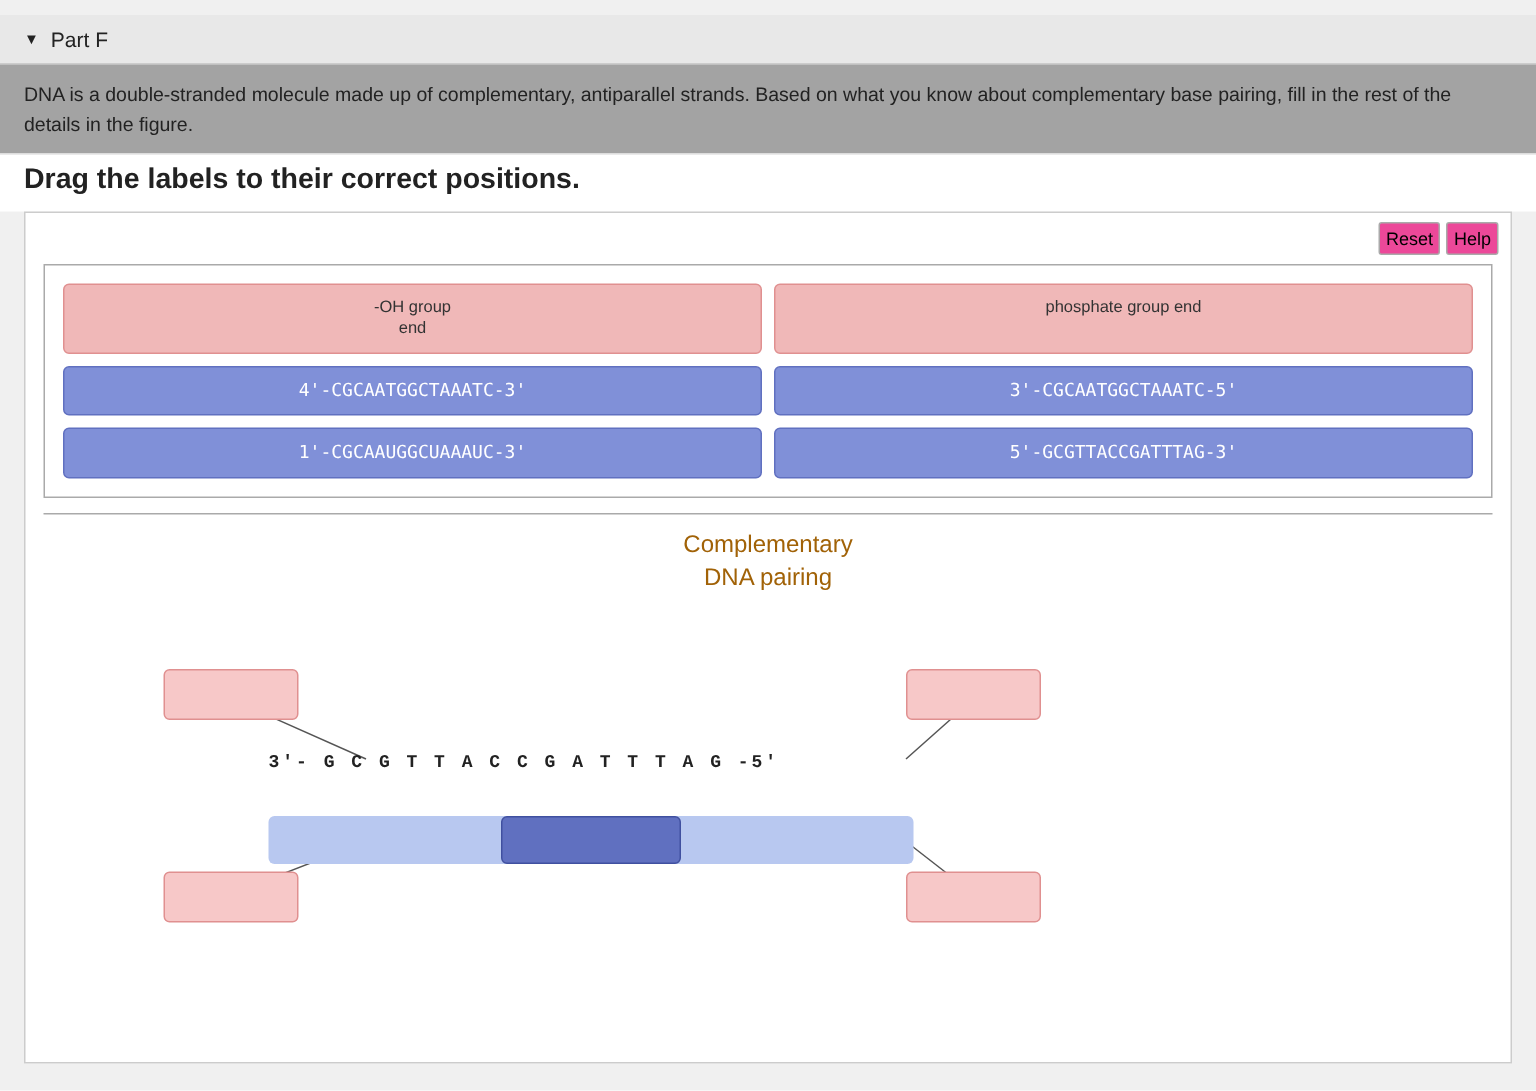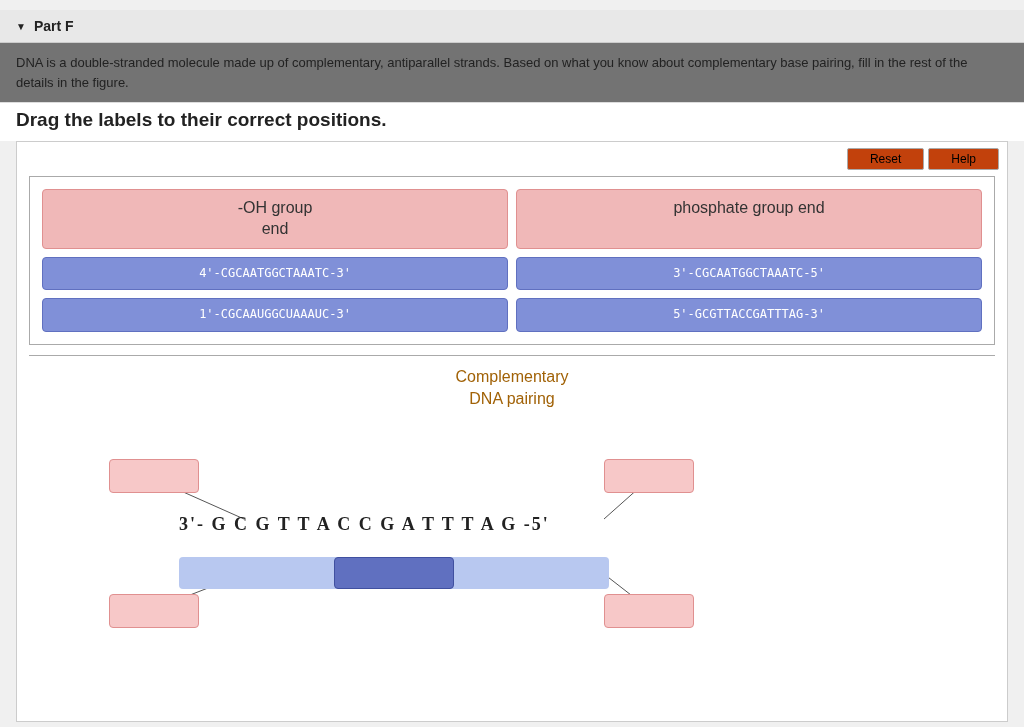--- a/index.html
+++ b/index.html
@@ -16,29 +16,29 @@
     .part-header {
       display: flex;
       align-items: center;
       gap: 8px;
       padding: 8px 16px;
       background: #e8e8e8;
       border-bottom: 1px solid #ccc;
     }
     .part-title {
       font-size: 14px;
-      font-weight: bold;
+      font-weight: normal;
     }
     .chevron-icon {
       font-size: 10px;
       cursor: pointer;
     }
     .description-area {
       padding: 10px 16px;
-      background: #737373;
+      background: #a3a3a3;
       border-bottom: 1px solid #ddd;
       font-size: 13px;
       line-height: 1.5;
     }
     .instructions {
       padding: 6px 16px 10px;
       background: #fff;
       font-weight: bold;
       font-size: 19px;
     }
@@ -48,40 +48,40 @@
       border: 1px solid #ccc;
       position: relative;
     }
     .top-controls {
       display: flex;
       justify-content: flex-end;
       padding: 6px 8px;
       gap: 4px;
     }
     .ctrl-btn {
-      padding: 3px 22px;
+      padding: 3px 4px;
       border: 1px solid #aaa;
-      background: #c2410c;
+      background: #ec4899;
       cursor: pointer;
       font-size: 12px;
       border-radius: 2px;
     }
     .labels-section {
       border: 1px solid #aaa;
       margin: 0 12px 10px 12px;
       padding: 12px;
       display: grid;
       grid-template-columns: 1fr 1fr;
       gap: 8px;
     }
     .label-pill {
       border-radius: 4px;
       padding: 8px 12px;
       text-align: center;
-      font-size: 16px;
+      font-size: 11px;
       cursor: grab;
       line-height: 1.3;
     }
     .label-pill.pink {
       background: #f0b8b8;
       border: 1px solid #e09090;
       color: #333;
     }
     .label-pill.blue {
       background: #8090d8;
@@ -112,22 +112,22 @@
     .drop-box {
       position: absolute;
       background: #f7c8c8;
       border: 1px solid #e09090;
       border-radius: 4px;
       width: 90px;
       height: 34px;
     }
     .strand-label {
       position: absolute;
-      font-family: Liberation Serif, serif;
-      font-size: 18px;
+      font-family: Liberation Mono, monospace;
+      font-size: 12px;
       font-weight: bold;
       letter-spacing: 2px;
       white-space: nowrap;
     }
     .complement-bar {
       position: absolute;
       background: #b8c8f0;
       border-radius: 4px;
       height: 32px;
     }

